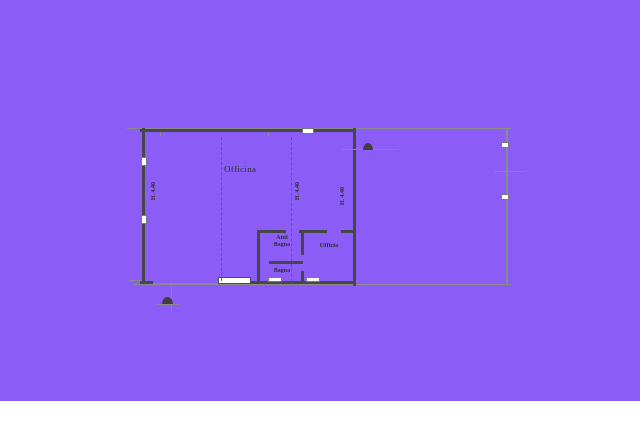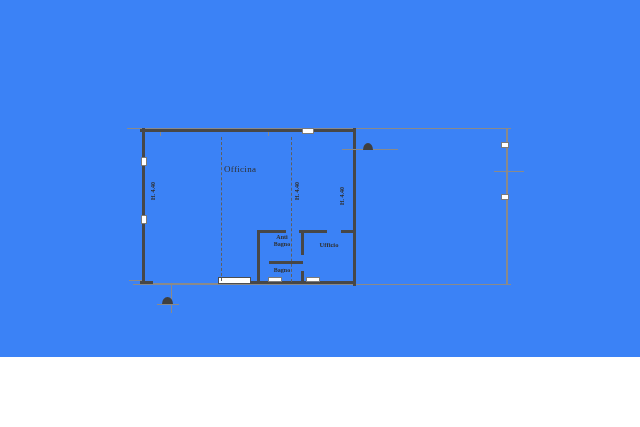--- a/index.html
+++ b/index.html
@@ -1,20 +1,20 @@
 <!DOCTYPE html>
 <html><head>
 <meta charset="utf-8">
 <style>
   html,body{margin:0;padding:0;}
   body{
     width:640px;height:427px;background:#ffffff;overflow:hidden;
     font-family:"Liberation Serif", serif;
   }
-  #plan{position:relative;width:640px;height:357px;background:#3b82f6;font-family:Liberation Serif, serif;}
+  #plan{position:relative;width:640px;height:401px;background:#8b5cf6;font-family:Liberation Serif, serif;}
 
   
   .tl{position:absolute;background:#8a8a8a;}
   
   .wall{position:absolute;background:#474747;}
   
   .hollow{position:absolute;background:#ffffff;border:1px solid #7a7a7a;box-sizing:border-box;}
 
   .dash{position:absolute;width:0;border-left:1.6px dashed #5f5f5f;}
 

